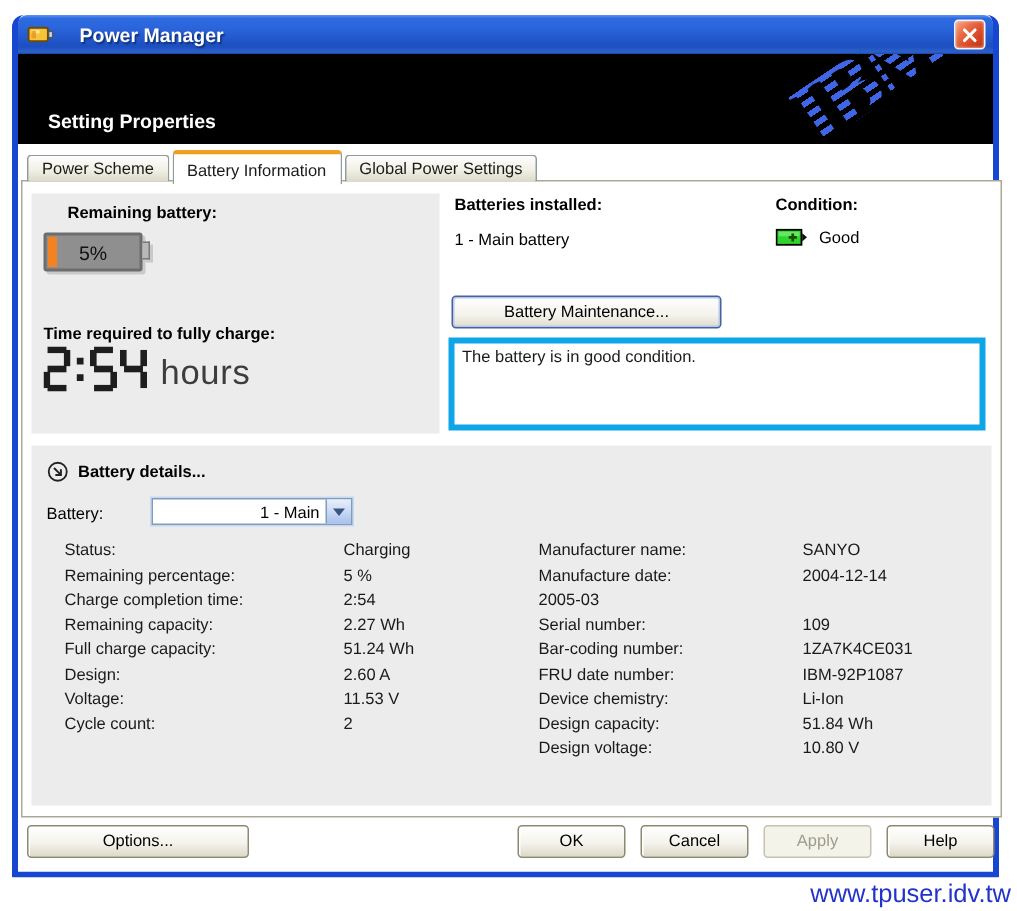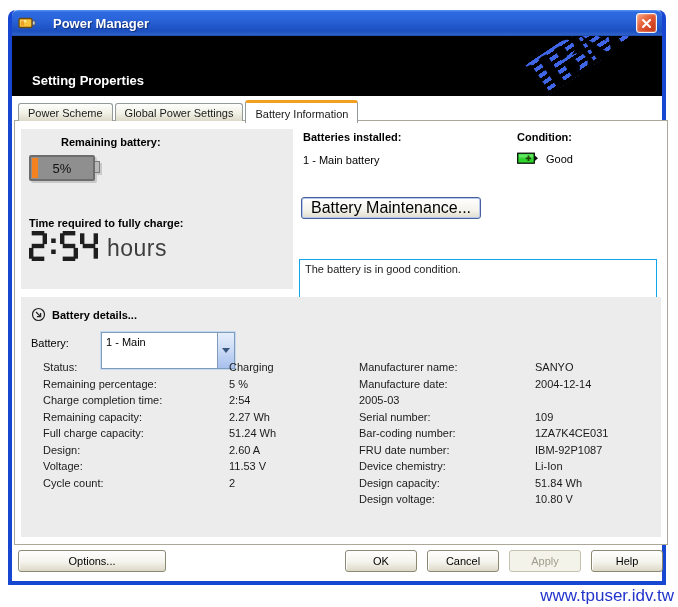--- a/index.html
+++ b/index.html
@@ -63,31 +63,31 @@
   .lcd-row { position:absolute; left:8px; top:102px; display:flex; align-items:flex-end; gap:2px;justify-content:space-between; }
   .lcd-unit { font-size:23px; color:#3d3d3d; margin-left:7px; line-height:26px; letter-spacing:0.5px; }
 
   
   .installed-label { position:absolute; left:288px; top:10px; }
   .installed-value { position:absolute; left:288px; top:33px; }
   .condition-label { position:absolute; left:502px; top:10px; }
   .condition-row { position:absolute; left:502px; top:31px; display:flex; align-items:center; gap:7px; }
 
   .btn-maint { position:absolute; left:286px; top:76px; width:180px; height:22px;
-    border:1px solid #49609e; border-radius:3px; font-size:16px; cursor:pointer;
+    border:1px solid #49609e; border-radius:3px; font-size:11px; cursor:pointer;
     background:linear-gradient(180deg,#ffffff 0%,#f4f3ec 60%,#e0ddcd 100%);
     box-shadow:0 0 0 1px #b5c8ec inset; font-family:"Liberation Sans",sans-serif; }
   .msgbox { position:absolute; left:284px; top:104px; width:358px; height:62px; background:#fff;
-    border:1px solid #0ea5e9; padding:3px 5px; font-size:11px; color:#1a1a1a;margin-top:34px; }
+    border:4px solid #0ea5e9; padding:3px 5px; font-size:11px; color:#1a1a1a; }
 
   
   .details-head { position:absolute; left:10px; top:10px; display:flex; align-items:center; gap:6px; }
   .combo-label { position:absolute; left:10px; top:40px; }
-  .combo { position:absolute; left:80px; top:35px; width:134px; height:37px; background:#fff;
-    border:1px solid #7f9db9; display:flex; cursor:pointer; box-shadow:0 0 0 1px #c6d8f2; }
+  .combo { position:absolute; left:80px; top:35px; width:134px; height:18px; background:#fff;
+    border:1px solid #7f9db9; display:flex; cursor:pointer; box-shadow:0 0 0 1px #c6d8f2;text-align:right; }
   .combo-value { flex:1; font-size:11px; padding:3px 4px; }
   .combo-btn { width:17px; border-left:1px solid #7f9db9; display:flex; align-items:center; justify-content:center;
     background:linear-gradient(180deg,#e6eefb 0%,#cddcf6 45%,#a8c0ee 100%); }
   .combo-arrow { width:0; height:0; border:4px solid transparent; border-top:5px solid #38567e; margin-top:4px; }
 
   .col { position:absolute; top:62px;margin-left:12px; }
   .col-left  { left:10px;  width:306px; }
   .col-right { left:326px; width:306px; }
   .detail-row { display:flex; height:16.5px; align-items:center; font-size:11px; color:#1a1a1a; }
   .col-left  .dl { width:186px; } .col-right .dl { width:176px; }
@@ -130,28 +130,28 @@
 
     <div class="banner">
       <span class="banner-title">Setting Properties</span>
       <span class="ibm-logo">IBM</span>
     </div>
 
     <div class="client">
 
       <div class="tabstrip">
         <div class="tab">Power Scheme</div>
+        <div class="tab active">Battery Information</div>
         <div class="tab">Global Power Settings</div>
-        <div class="tab active">Battery Information</div>
       </div>
 
       <div class="page">
 
         <div class="panel panel-remaining">
-          <div class="lbl-b" style="position:absolute;left:24px;top:7px;padding-left:16px;">Remaining battery:</div>
+          <div class="lbl-b" style="position:absolute;left:8px;top:7px;padding-left:16px;">Remaining battery:</div>
           <div class="gauge-wrap">
             <div class="gauge">
               <div class="gauge-fill"></div>
               <div class="gauge-text">5%</div>
               <div class="gauge-nub"></div>
             </div>
           </div>
           <div class="lbl-b" style="position:absolute;left:8px;top:88px;">Time required to fully charge:</div>
           <div class="lcd-row">
             <div style="display:flex;gap:2px;align-items:flex-end;">

